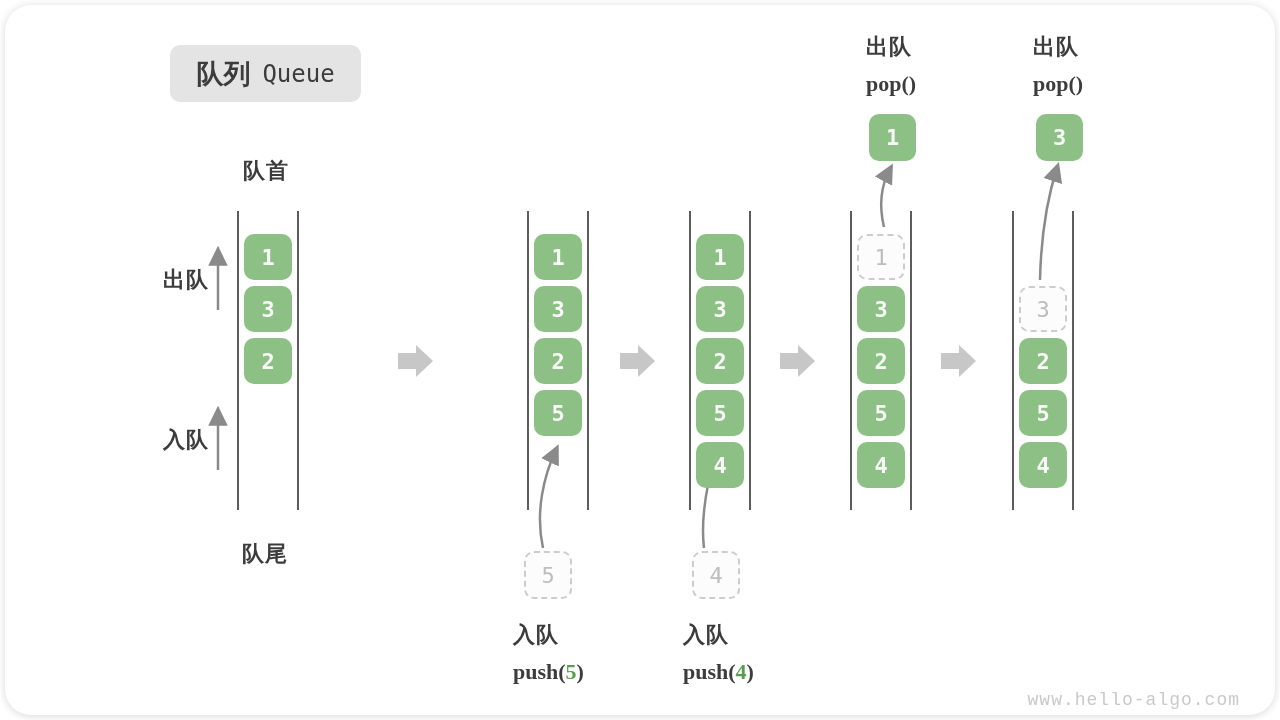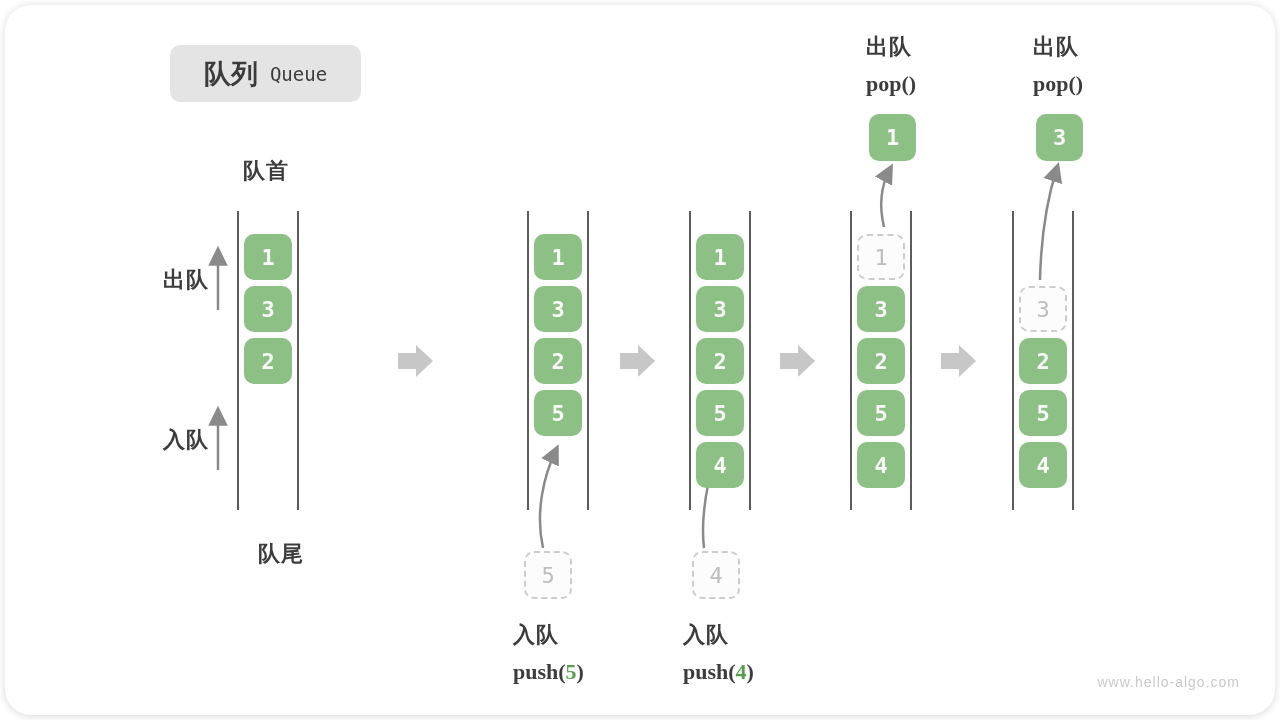--- a/index.html
+++ b/index.html
@@ -25,33 +25,33 @@
   .title-box {
     position: absolute;
     left: 170px; top: 45px;
     width: 191px; height: 57px;
     background: var(--title_bg, #e4e4e4);
     border-radius: 10px;
     display: flex; align-items: center; justify-content: center;
     gap: 12px;
   }
   .title-zh { font-size: 27px; font-weight: 700; color: var(--label, #3c3c3c); }
-  .title-en { font-family: "DejaVu Sans Mono", monospace; font-size: 19px; color: var(--label, #3c3c3c); }
+  .title-en { font-family: "DejaVu Sans Mono", monospace; font-size: 24px; color: var(--label, #3c3c3c); }
 
   
   .zh-label {
     position: absolute;
     font-size: 22px;
     font-weight: 600;
     color: var(--label, #3c3c3c);
     letter-spacing: 1px;
     white-space: nowrap;
   }
   #lbl-front   { left: 243px; top: 156px; }
-  #lbl-rear    { left: 258px; top: 539px; }
+  #lbl-rear    { left: 242px; top: 539px; }
   #lbl-dequeue { left: 163px; top: 265px; }
   #lbl-enqueue { left: 163px; top: 425px; }
 
   
   .queue {
     position: absolute;
     top: 211px;
     width: 62px;
     height: 299px;
     border-left: 2px solid var(--wall, #5c5c5c);
@@ -120,23 +120,23 @@
     font-size: 22px; font-weight: 600;
   }
   .op .arg { color: var(--accent, #569f4d); font-weight: 700; }
   #op-push5 { left: 513px; top: 620px; }
   #op-push4 { left: 683px; top: 620px; }
   #op-pop1  { left: 866px; top: 32px; }
   #op-pop2  { left: 1033px; top: 32px; }
 
   .watermark {
     position: absolute;
-    right: 40px; top: 674px;
-    font-family: Liberation Sans, sans-serif;
-    font-size: 14px;
+    right: 40px; top: 690px;
+    font-family: Liberation Mono, monospace;
+    font-size: 18px;
     color: var(--watermark, #c9c9c9);
     letter-spacing: 1px;
   }
 
   svg.overlay {
     position: absolute;
     left: 0; top: 0;
     width: 1280px; height: 720px;
     pointer-events: none;
   }

